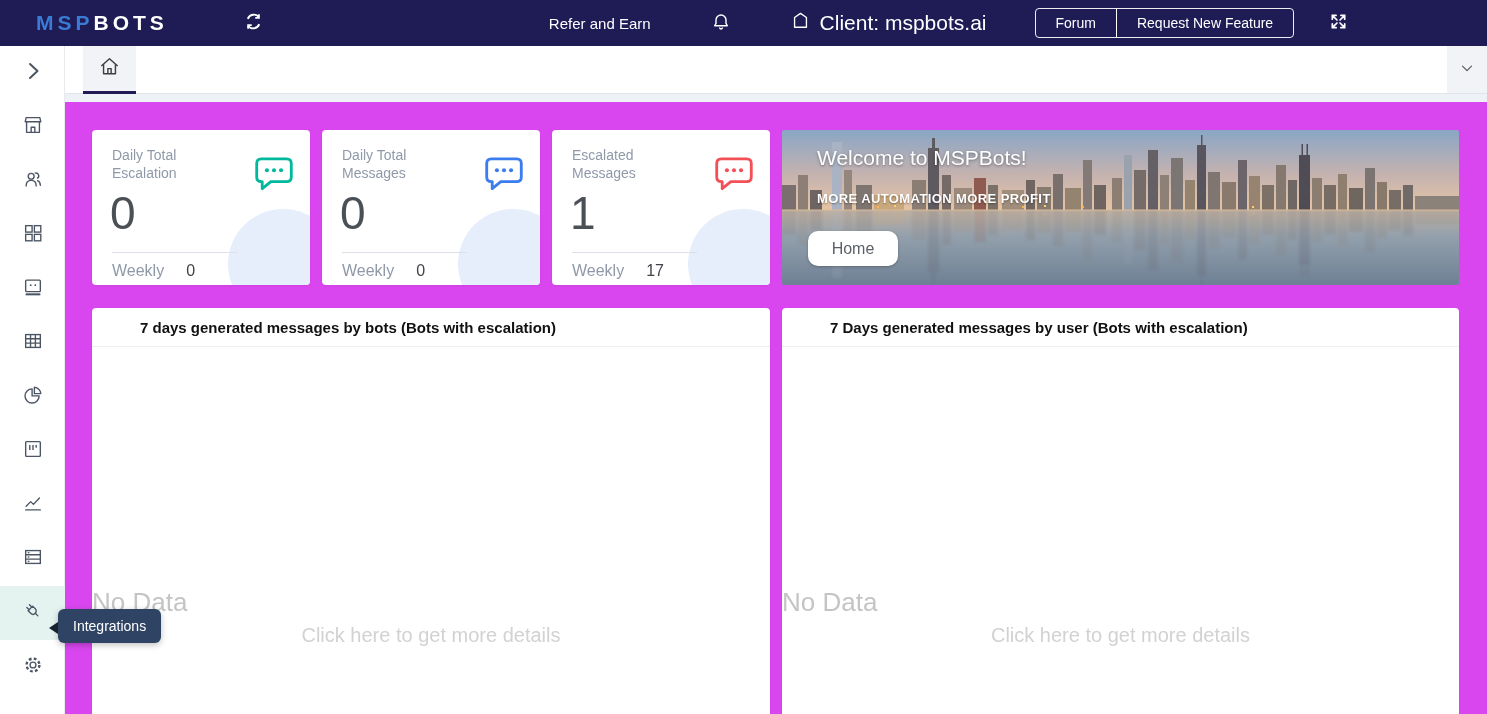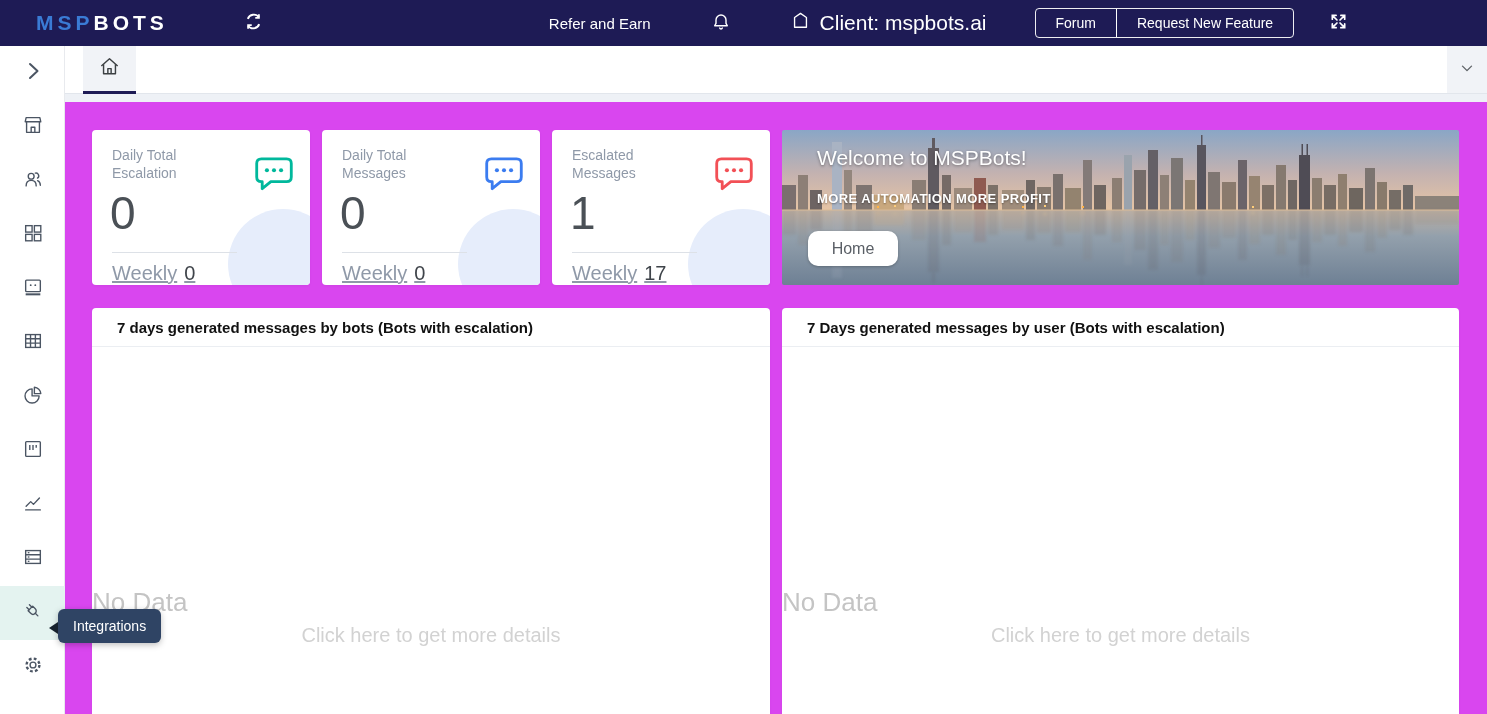--- a/index.html
+++ b/index.html
@@ -39,37 +39,37 @@
   
   .main { position:absolute; left:65px; top:102px; width:1422px; height:648px; background:#d946ef; }
 
   
   .card { position:absolute; top:28px; width:218px; height:155px; background:#fff; border-radius:4px; box-shadow:0 1px 3px rgba(0,0,0,.05); overflow:hidden; }
   .card1 { left:27px; } .card2 { left:257px; } .card3 { left:487px; }
   .card-title { position:absolute; left:20px; top:16px; width:120px; font-size:14px; line-height:1.32; color:#8f99a8; }
   .card-icon { position:absolute; right:14px; top:22px; }
   .card-value { position:absolute; left:18px; top:56px; font-size:46px; color:#4a5056; }
   .card-divider { position:absolute; left:20px; top:122px; width:125px; height:1px; background:#dde1e7; }
-  .card-weekly { position:absolute; left:20px; top:132px; font-size:20px; color:#8f99a8; display:flex; gap:7px;text-decoration:underline; }
+  .card-weekly { position:absolute; left:20px; top:132px; font-size:16px; color:#8f99a8; display:flex; gap:22px; }
   .card-weekly .wv { color:#3f444a; }
   .card-deco { position:absolute; right:-28px; bottom:-34px; width:110px; height:110px; border-radius:50%; background:#e6edfb; }
 
   
   .banner { position:absolute; left:717px; top:28px; width:677px; height:155px; border-radius:2px; overflow:hidden; cursor:pointer; }
   .banner svg.sky { position:absolute; left:0; top:0; width:100%; height:100%; }
   .banner-title { position:absolute; left:35px; top:16px; color:#fff; font-size:21px; font-weight:500; text-shadow:0 1px 3px rgba(0,0,0,.4); }
   .banner-sub { position:absolute; left:35px; top:61px; color:#fff; font-size:13px; font-weight:600; letter-spacing:.4px; text-shadow:0 1px 2px rgba(0,0,0,.4); }
   .banner-btn { position:absolute; left:26px; top:101px; width:90px; height:35px; background:#fff; border:none; border-radius:10px; color:#5a5f66; font-size:16px; cursor:pointer; box-shadow:0 1px 3px rgba(0,0,0,.25); }
 
   
   .panel { position:absolute; top:206px; height:408px; background:#fff; border-radius:4px 4px 0 0; box-shadow:0 1px 3px rgba(0,0,0,.04); }
   .panel-left  { left:27px;  width:678px; }
   .panel-right { left:717px; width:677px; }
   .panel-head { height:39px; border-bottom:1px solid #ebeef2; display:flex; align-items:center; padding-left:25px; }
-  .panel-title { font-size:15px; font-weight:bold; color:#111; }
+  .panel-title { font-size:15px; font-weight:bold; color:#111;margin-left:23px; }
   .panel-body { position:relative; height:368px; cursor:pointer; }
   .no-data { position:absolute; left:0; top:240px; width:100%; text-align:left; font-size:26px; color:#c4c4c4; }
   .no-data-hint { position:absolute; left:0; top:277px; width:100%; text-align:center; font-size:20px; color:#d2d2d2; }
 </style>
 </head>
 <body>
 
 <div class="stage">
 
   <div class="navbar">

